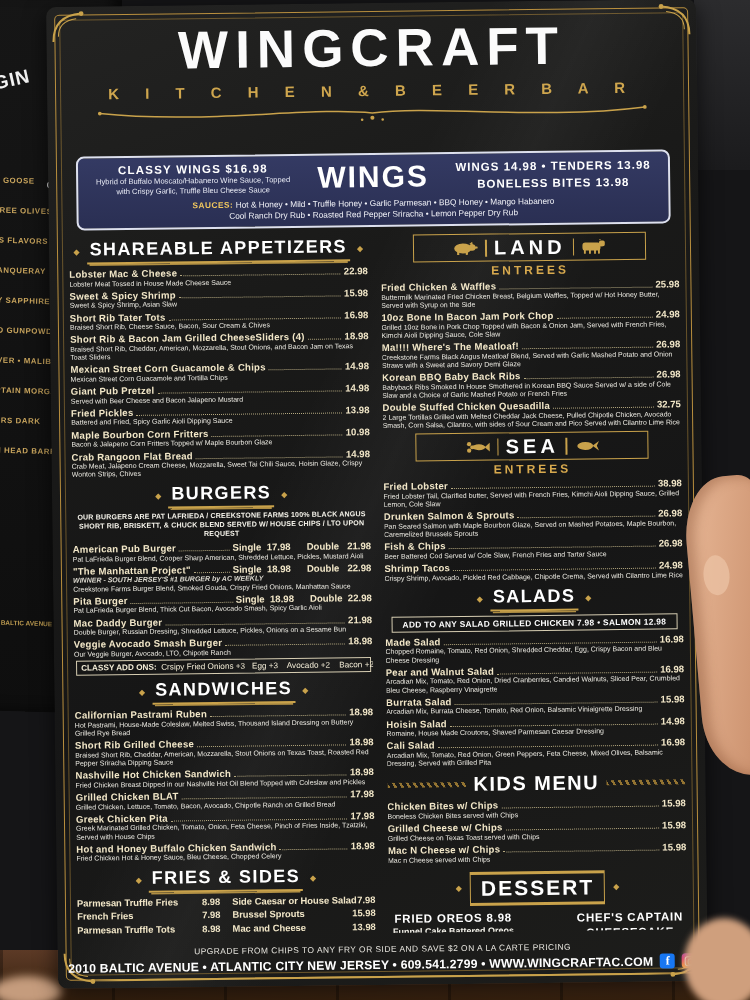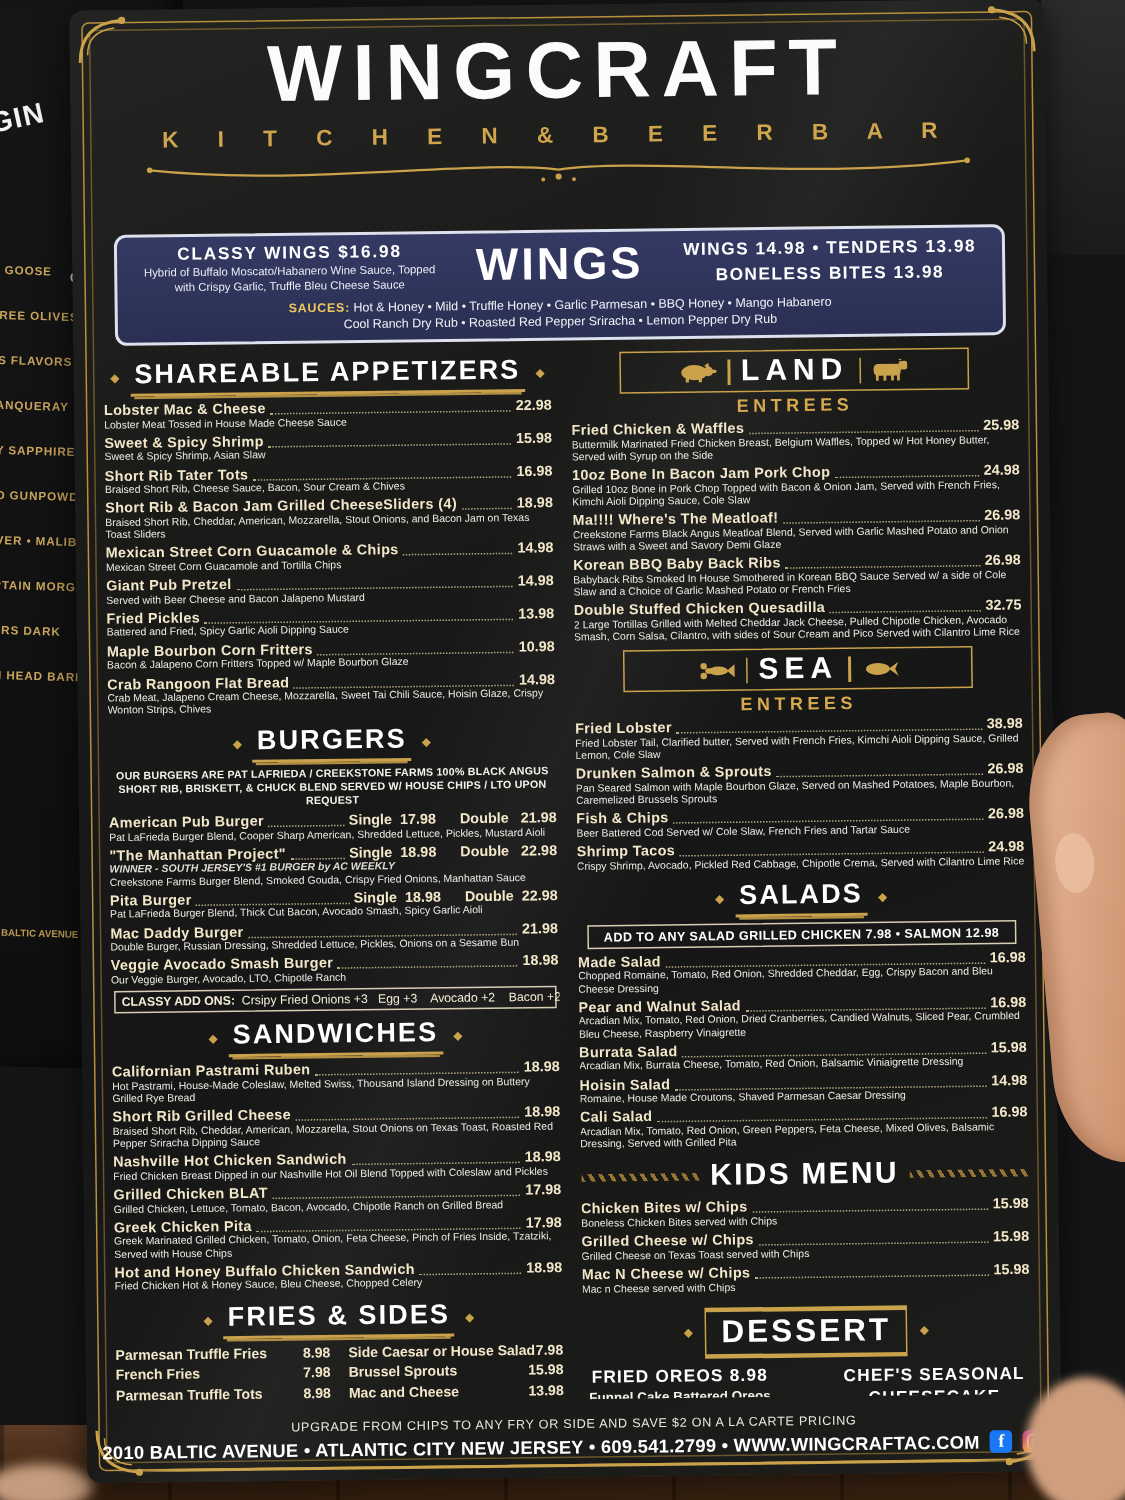--- a/index.html
+++ b/index.html
@@ -696,21 +696,21 @@
               <span class="orn">◆</span>
               <span class="t">DESSERT</span>
               <span class="orn">◆</span>
             </div>
           <div class="dessert-body">
             <div class="ds-left">
               <div class="ds-name">FRIED OREOS   8.98</div>
               <div class="ds-desc">Funnel Cake Battered Oreos</div>
             </div>
             <div class="ds-right">
-              <div>CHEF'S SEASONAL</div>
+              <div>CHEF'S CAPTAIN</div>
               <div>CHEESECAKE</div>
             </div>
           </div>
         </section>
       </div>
     </div>
 
     <div class="foot">
       <div class="upgrade">UPGRADE FROM CHIPS  TO ANY  FRY OR SIDE AND SAVE $2 ON A LA CARTE PRICING</div>
       <div class="addr-row">

